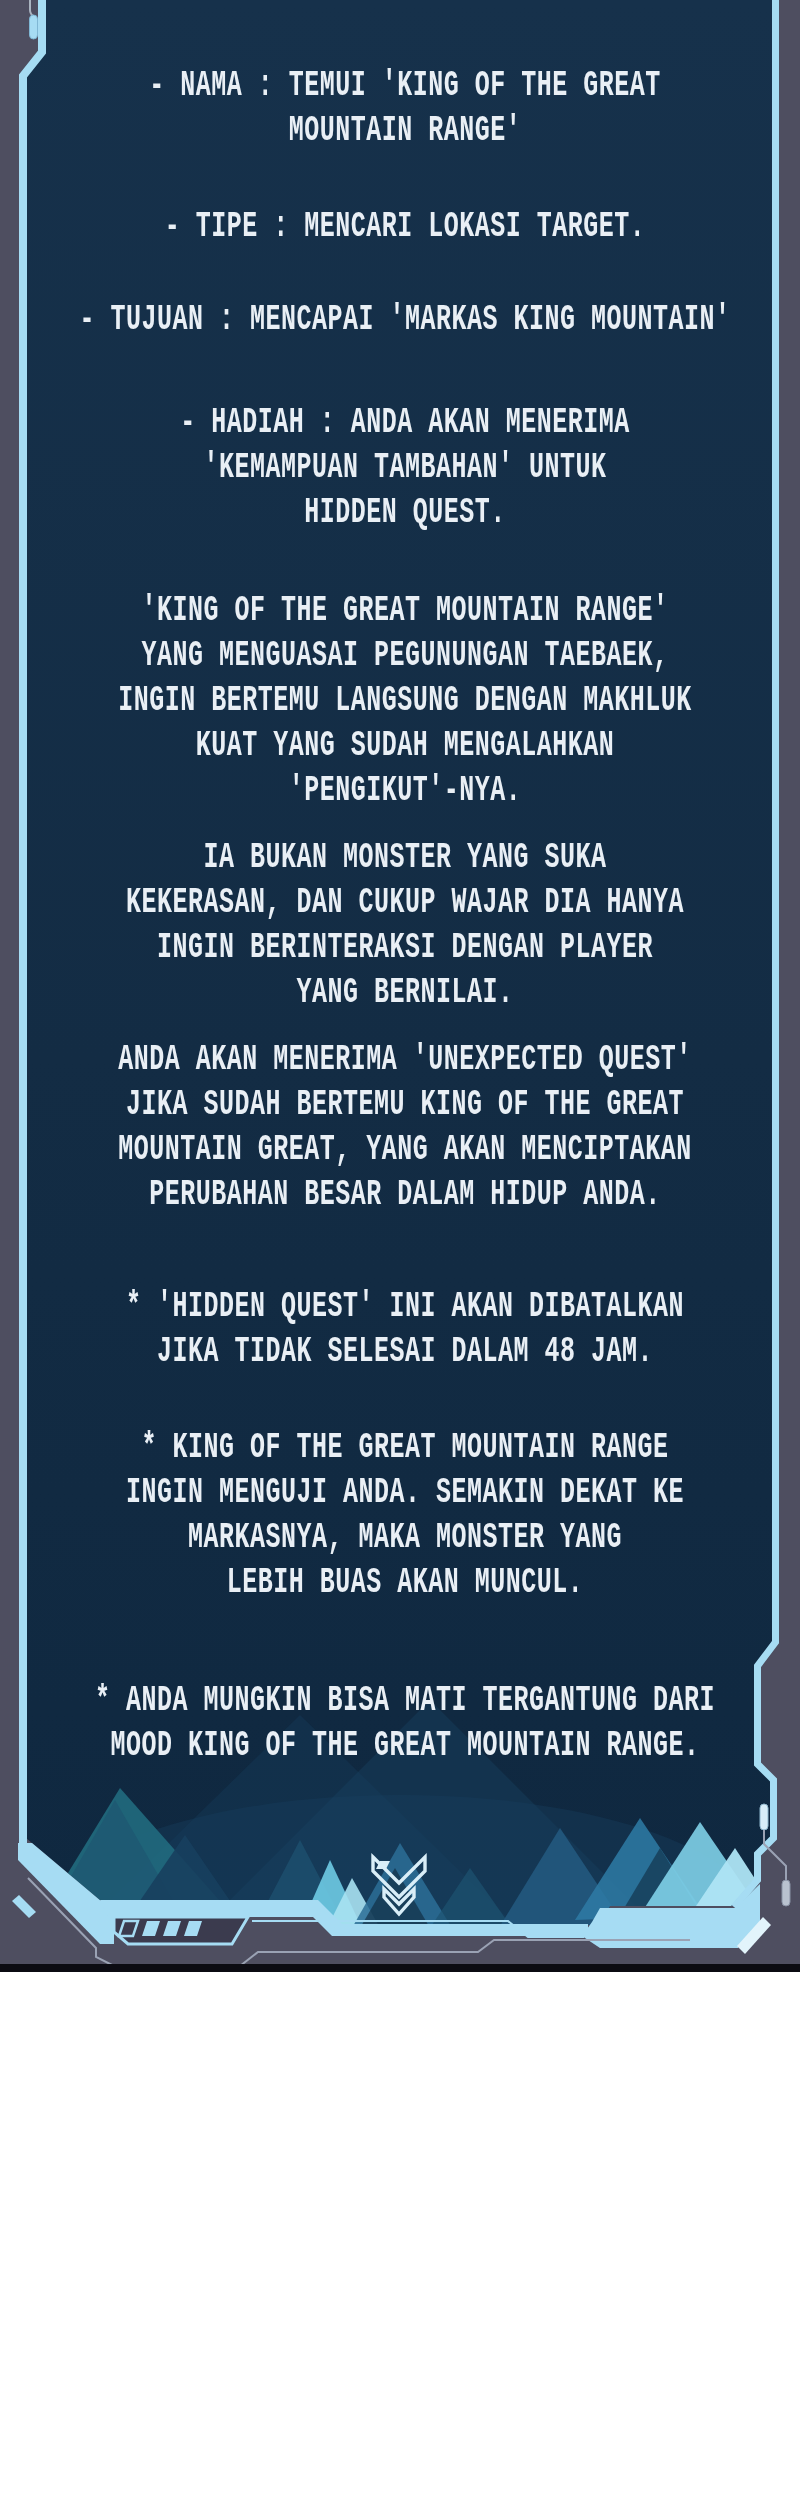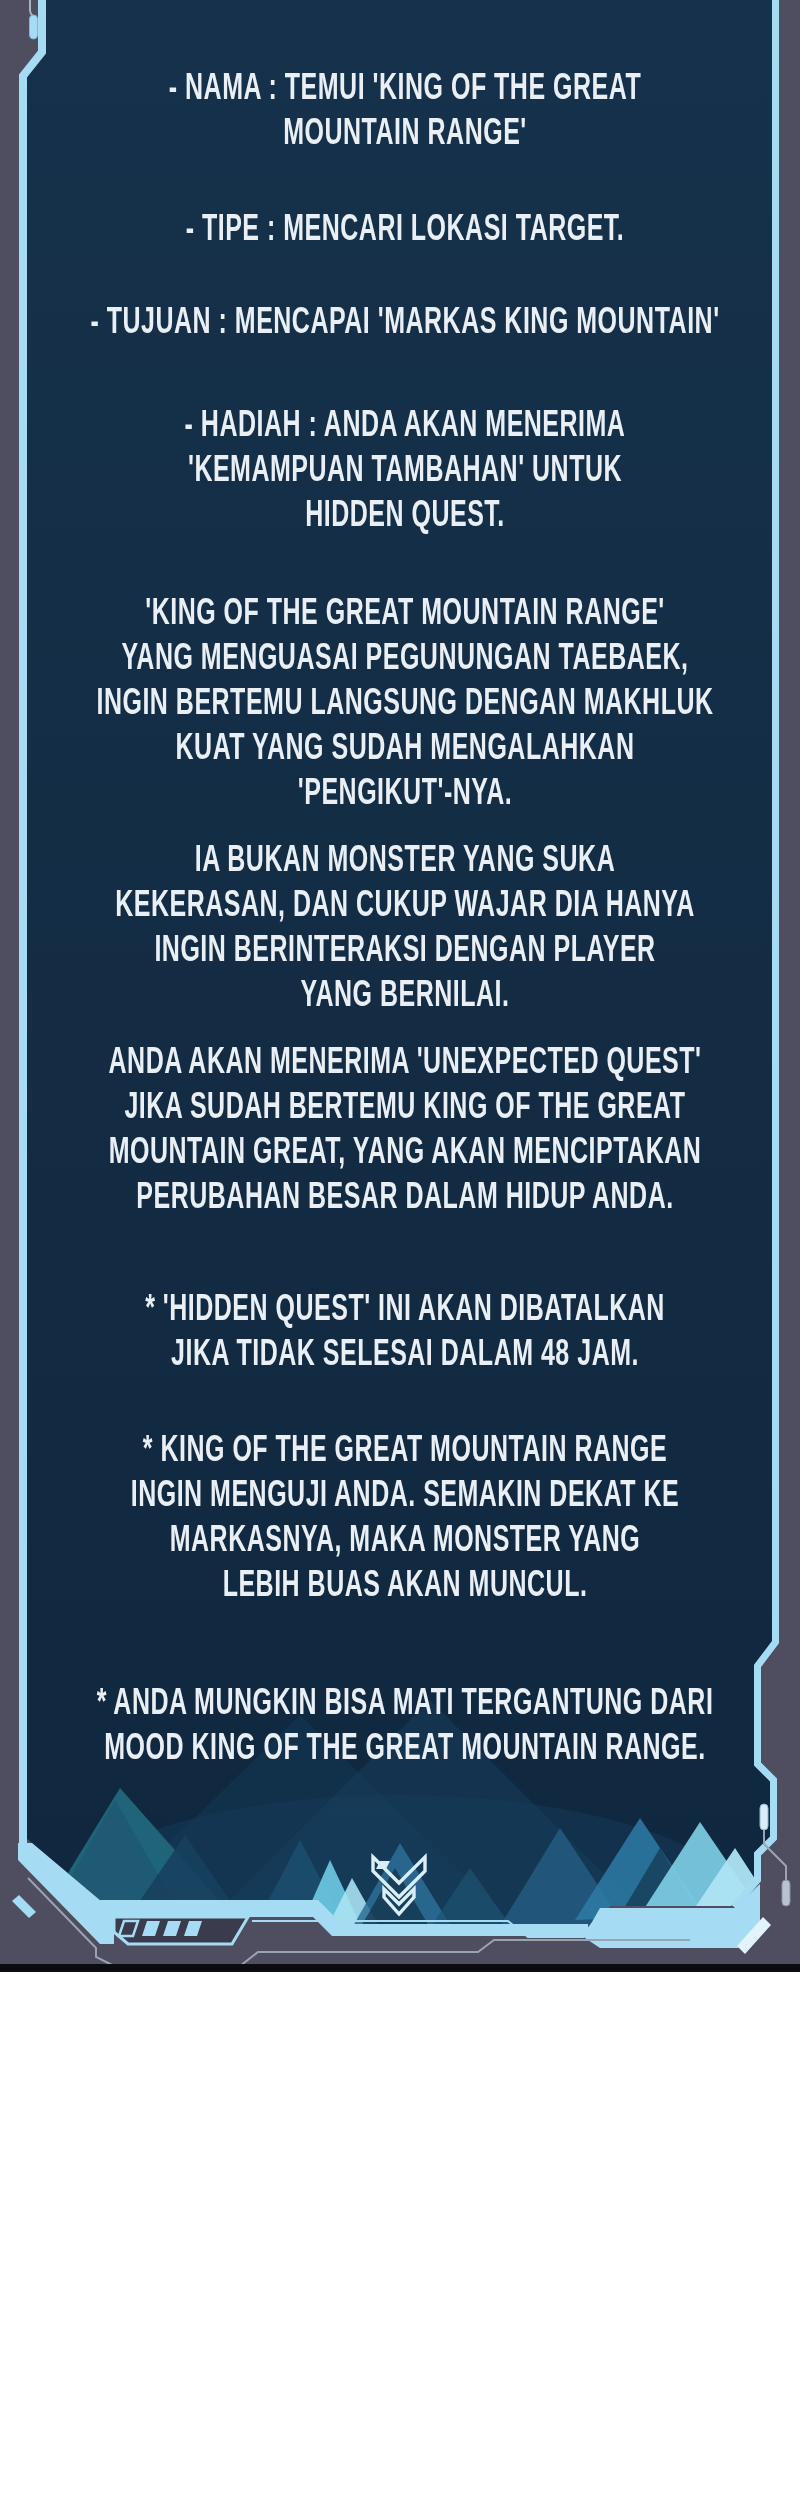--- a/index.html
+++ b/index.html
@@ -13,21 +13,21 @@
     --divider:#0b0b12;
     --page_bg:#ffffff;
   }
   html,body{margin:0;padding:0;}
   body{
     width:800px;height:2500px;position:relative;
     background:var(--page_bg);
     font-family:"Liberation Sans", sans-serif;
     overflow:hidden;
   }
-  .stage{position:absolute;left:0;top:0;width:800px;height:1780px;}
+  .stage{position:absolute;left:0;top:0;width:800px;height:1780px;font-family:Liberation Mono, monospace;}
   .frame-svg{position:absolute;left:0;top:0;}
   .tb{
     position:absolute;left:50px;width:710px;margin:0;
     text-align:center;color:var(--text);
     font-weight:bold;font-size:25px;line-height:30px;letter-spacing:0.5px;
     white-space:pre-line;text-transform:uppercase;
     transform:scaleY(1.5);transform-origin:50% 0;
   }
   .divider{
     position:absolute;left:0;top:1964px;width:800px;height:8px;

